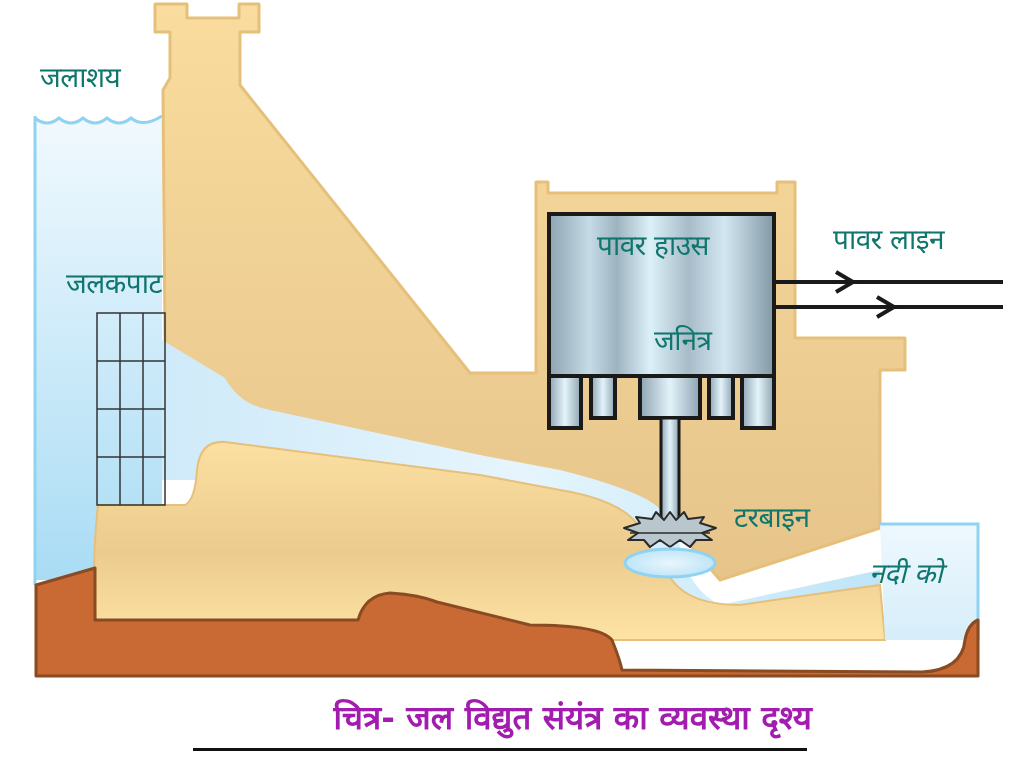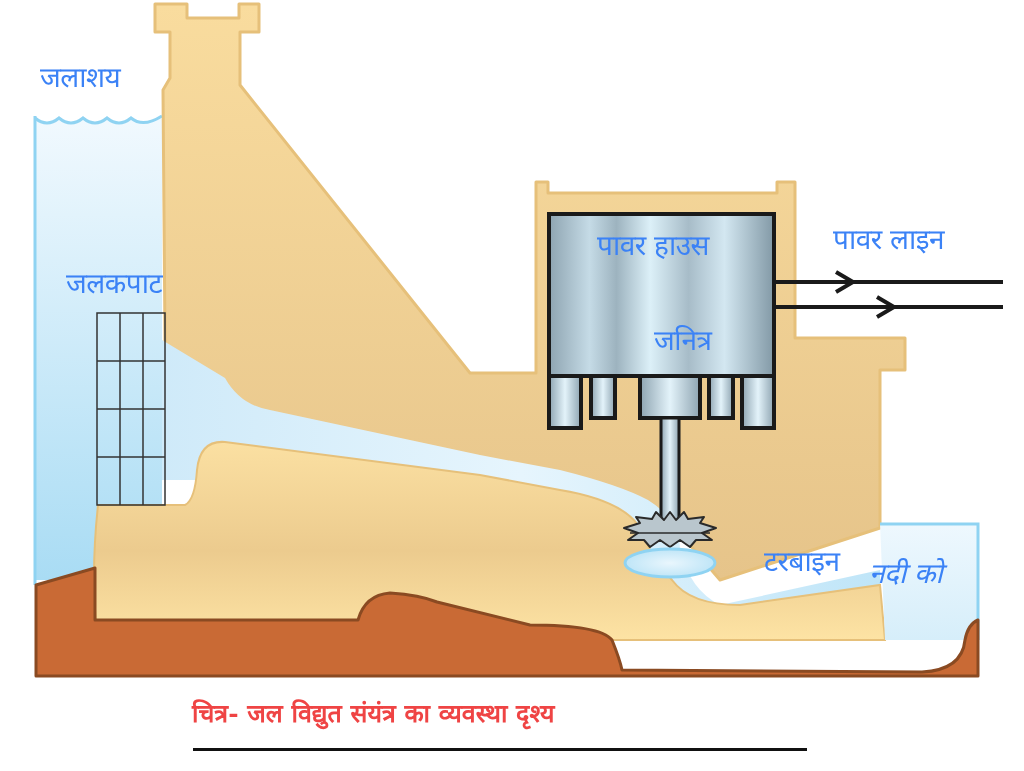--- a/index.html
+++ b/index.html
@@ -16,37 +16,37 @@
     }
     #diagram {
       position: absolute;
       left: 0;
       top: 0;
       width: 1024px;
       height: 771px;
     }
     .label {
       position: absolute;
-      color: #3b82f6;
+      color: #0f766e;
       font-family: "DejaVu Sans", sans-serif;
       font-size: 28px;
       line-height: 1;
       white-space: nowrap;
       letter-spacing: -0.5px;
     }
     .caption {
       position: absolute;
       left: 192px;
       top: 700px;
       width: 620px;
-      text-align: left;
+      text-align: right;
       font-family: "DejaVu Serif", serif;
       font-weight: bold;
-      font-size: 25px;
-      color: #ef4444;
+      font-size: 33px;
+      color: #a21caf;
       line-height: 1.1;
       white-space: nowrap;
     }
     .caption-underline {
       position: absolute;
       left: 193px;
       top: 748px;
       width: 614px;
       height: 3px;
       background: #111111;
@@ -160,17 +160,17 @@
     <line x1="774" y1="307" x2="1003" y2="307"></line>
     <polyline points="877,297 894,307 877,317" stroke-linejoin="miter"></polyline>
   </g>
 </svg>
 
 <div class="label" style="left:40px; top:64px;">जलाशय</div>
 <div class="label" style="left:66px; top:270px;">जलकपाट</div>
 <div class="label" style="left:597px; top:232px;">पावर हाउस</div>
 <div class="label" style="left:654px; top:327px;">जनित्र</div>
 <div class="label" style="left:833px; top:226px;">पावर लाइन</div>
-<div class="label" style="left:764px; top:504px;margin-top:44px;">टरबाइन</div>
+<div class="label" style="left:734px; top:504px;">टरबाइन</div>
 <div class="label" style="left:869px; top:560px;font-style:italic;">नदी को</div>
 
 <div class="caption">चित्र- जल विद्युत संयंत्र का व्यवस्था दृश्य</div>
 <div class="caption-underline"></div>
 
 </body></html>

